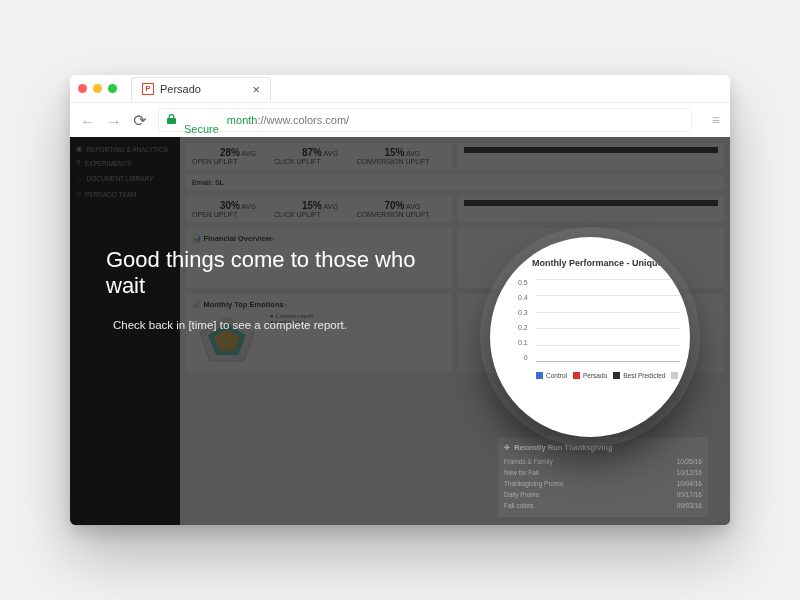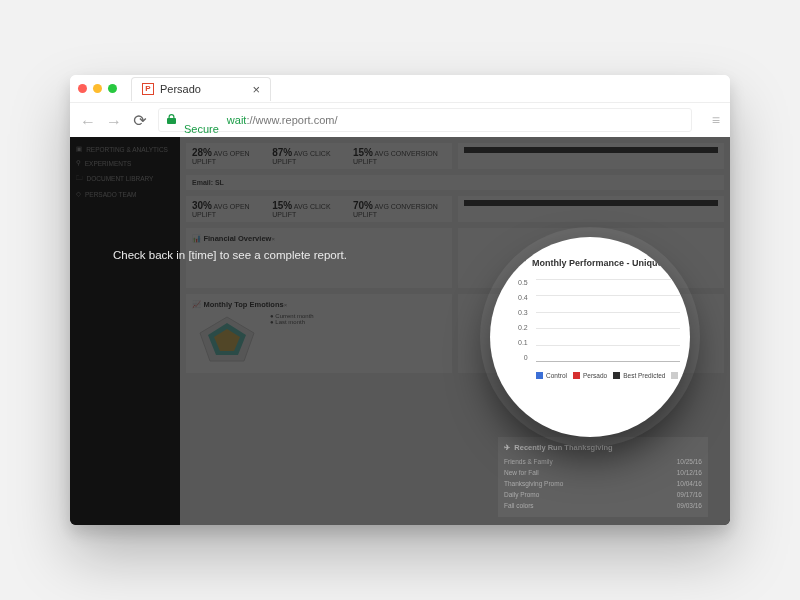--- a/index.html
+++ b/index.html
@@ -73,21 +73,21 @@
     padding: 8px 6px; display:flex; flex-direction:column; gap:6px;
   }
   .bg-dashboard .side .sitem { color:#9a9a9a; font-size:6.5px; display:flex; gap:4px; align-items:center;}
   .bg-dashboard .main {
     position:absolute; left:110px; right:0; top:0; bottom:0; background:#efefef;
     padding:6px; display:grid; grid-template-columns: 1fr 1fr; grid-auto-rows: min-content; gap:6px;
   }
   .metric-row { grid-column: 1 / span 1; background:#fff; padding:4px 6px; display:flex; gap:10px;}
   .metric-row.b { grid-column: 2 / span 1;}
   .metric { font-size:7px; color:#444; }
-  .metric b { font-size:10px; color:#222; }
+  .metric b { font-size:10px; color:#222;margin-left:28px; }
   .card { background:#fff; padding:6px; }
   .card .title { font-size:7.5px; font-weight:bold; color:#333; }
   .spotlight-clip {
     position:absolute; top: 100px; right: 40px; width: 200px; height: 200px;
     border-radius: 50%; background:#fff;
     box-shadow: 0 0 0 10px rgba(255,255,255,.08), 0 20px 40px rgba(0,0,0,.6);
     overflow:hidden;
     z-index: 5;
   }
   .spotlight-inner {
@@ -145,21 +145,21 @@
       <div class="nav-btn">→</div>
       <div class="nav-btn enabled">⟳</div>
       <div class="omnibox">
         <span class="lock">
           <svg width="9" height="10" viewBox="0 0 9 10">
               <path fill="#1a9c46" d="M1.5 4V3a3 3 0 016 0v1H8a1 1 0 011 1v4a1 1 0 01-1 1H1a1 1 0 01-1-1V5a1 1 0 011-1h.5zm1.2 0h3.6V3a1.8 1.8 0 10-3.6 0v1z"></path>
             </svg>
         </span>
         <span class="secure">Secure</span>
         <span style="flex-shrink:0">
-          <span class="url-https">wait</span><span class="url-rest">://www.report.com/</span>
+          <span class="url-https">month</span><span class="url-rest">://www.colors.com/</span>
         </span>
       </div>
       <div class="hamburger">≡</div>
     </div>
   </div>
 
   <div class="viewport">
 
     <div class="bg-dashboard">
       <div class="side">
@@ -204,20 +204,21 @@
               <div>● <span>Current month</span></div>
               <div>● <span>Last month</span></div>
             </div>
           </div>
         </div>
         <div class="card" style="grid-column:2/3"></div>
       </div>
     </div>
 
     <div class="copy">
+      <h1>Good things come to those who wait</h1>
       <p>Check back in [time] to see a complete report.</p>
     </div>
 
     <div class="spotlight-clip">
       <div class="spotlight-inner">
         <div class="spot-title">
           <span>
             <svg width="10" height="10" viewBox="0 0 10 10">
                 <polyline points="0,8 3,3 5,6 8,1 10,4" fill="none" stroke="#333" stroke-width="1.2"></polyline>
               </svg>

